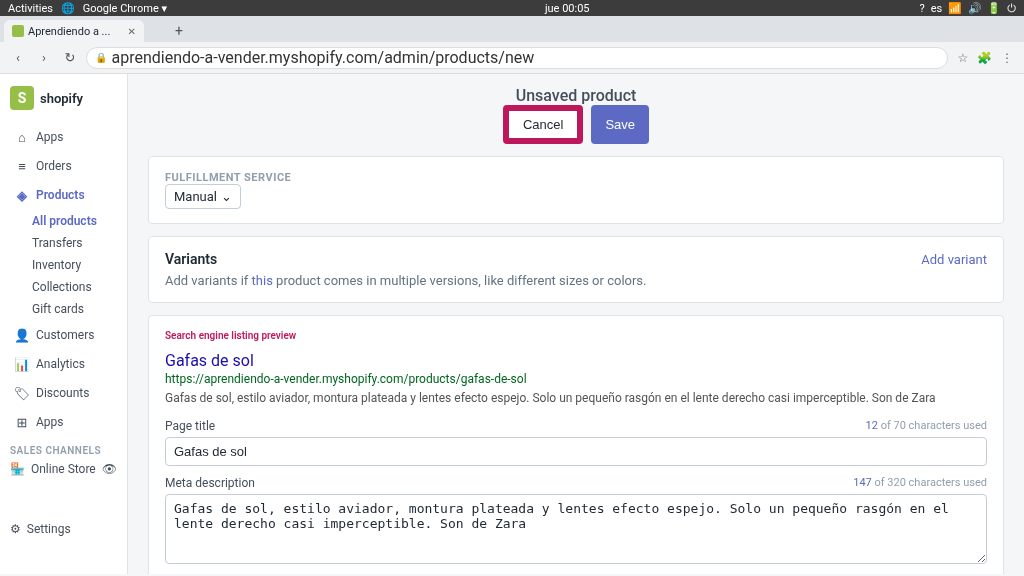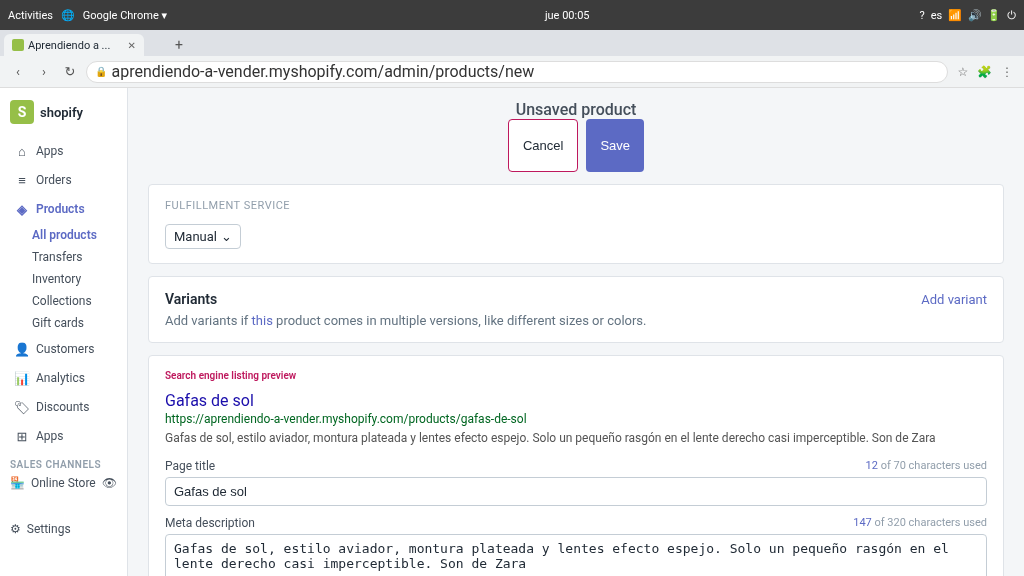--- a/index.html
+++ b/index.html
@@ -1,20 +1,20 @@
 <!DOCTYPE html>
 <html><head>
   <meta charset="utf-8">
   <style>
     * { box-sizing: border-box; margin: 0; padding: 0; }
     body { font-family: -apple-system, BlinkMacSystemFont, 'Segoe UI', Roboto, sans-serif; font-size: 13px; background: #f4f6f8; color: #212b36; }
 
     
     .os-bar {
-      height: 30px;
+      height: 16px;
       background: #3c3c3c;
       display: flex;
       align-items: center;
       padding: 0 8px;
       color: #fff;
       font-size: 11px;
       justify-content: space-between;
     }
     .os-bar-left { display: flex; align-items: center; gap: 8px; }
     .os-bar-center { display: flex; align-items: center; gap: 4px; padding-left: 48px; }
@@ -154,22 +154,22 @@
       display: flex;
       align-items: center;
       justify-content: space-between;
       padding: 12px 20px;
       background: #f4f6f8;
       flex-direction: column;
     }
     .page-title { font-size: 16px; font-weight: 500; color: #454f5b; }
     .header-actions { display: flex; gap: 8px; }
     .btn-cancel {
-      padding: 18px 14px;
-      border: 1px solid #be185d;
+      padding: 6px 14px;
+      border: 6px solid #be185d;
       border-radius: 4px;
       background: #fff;
       font-size: 13px;
       cursor: pointer;
       color: #212b36;
       text-align: center;
     }
     .btn-save {
       padding: 6px 14px;
       border: none;
@@ -193,25 +193,25 @@
       margin-bottom: 12px;
       overflow: hidden;
     }
     .card-section {
       padding: 14px 16px;
     }
 
     
     .section-label {
       font-size: 11px;
-      font-weight: 400;
+      font-weight: 700;
       color: #919eab;
       text-transform: uppercase;
       letter-spacing: 0.5px;
-      margin-bottom: 12px;
+      margin-bottom: 0;
     }
     .select-control {
       display: flex;
       align-items: center;
       border: 1px solid #c4cdd5;
       border-radius: 4px;
       background: #fff;
       padding: 4px 8px;
       font-size: 13px;
       color: #212b36;

